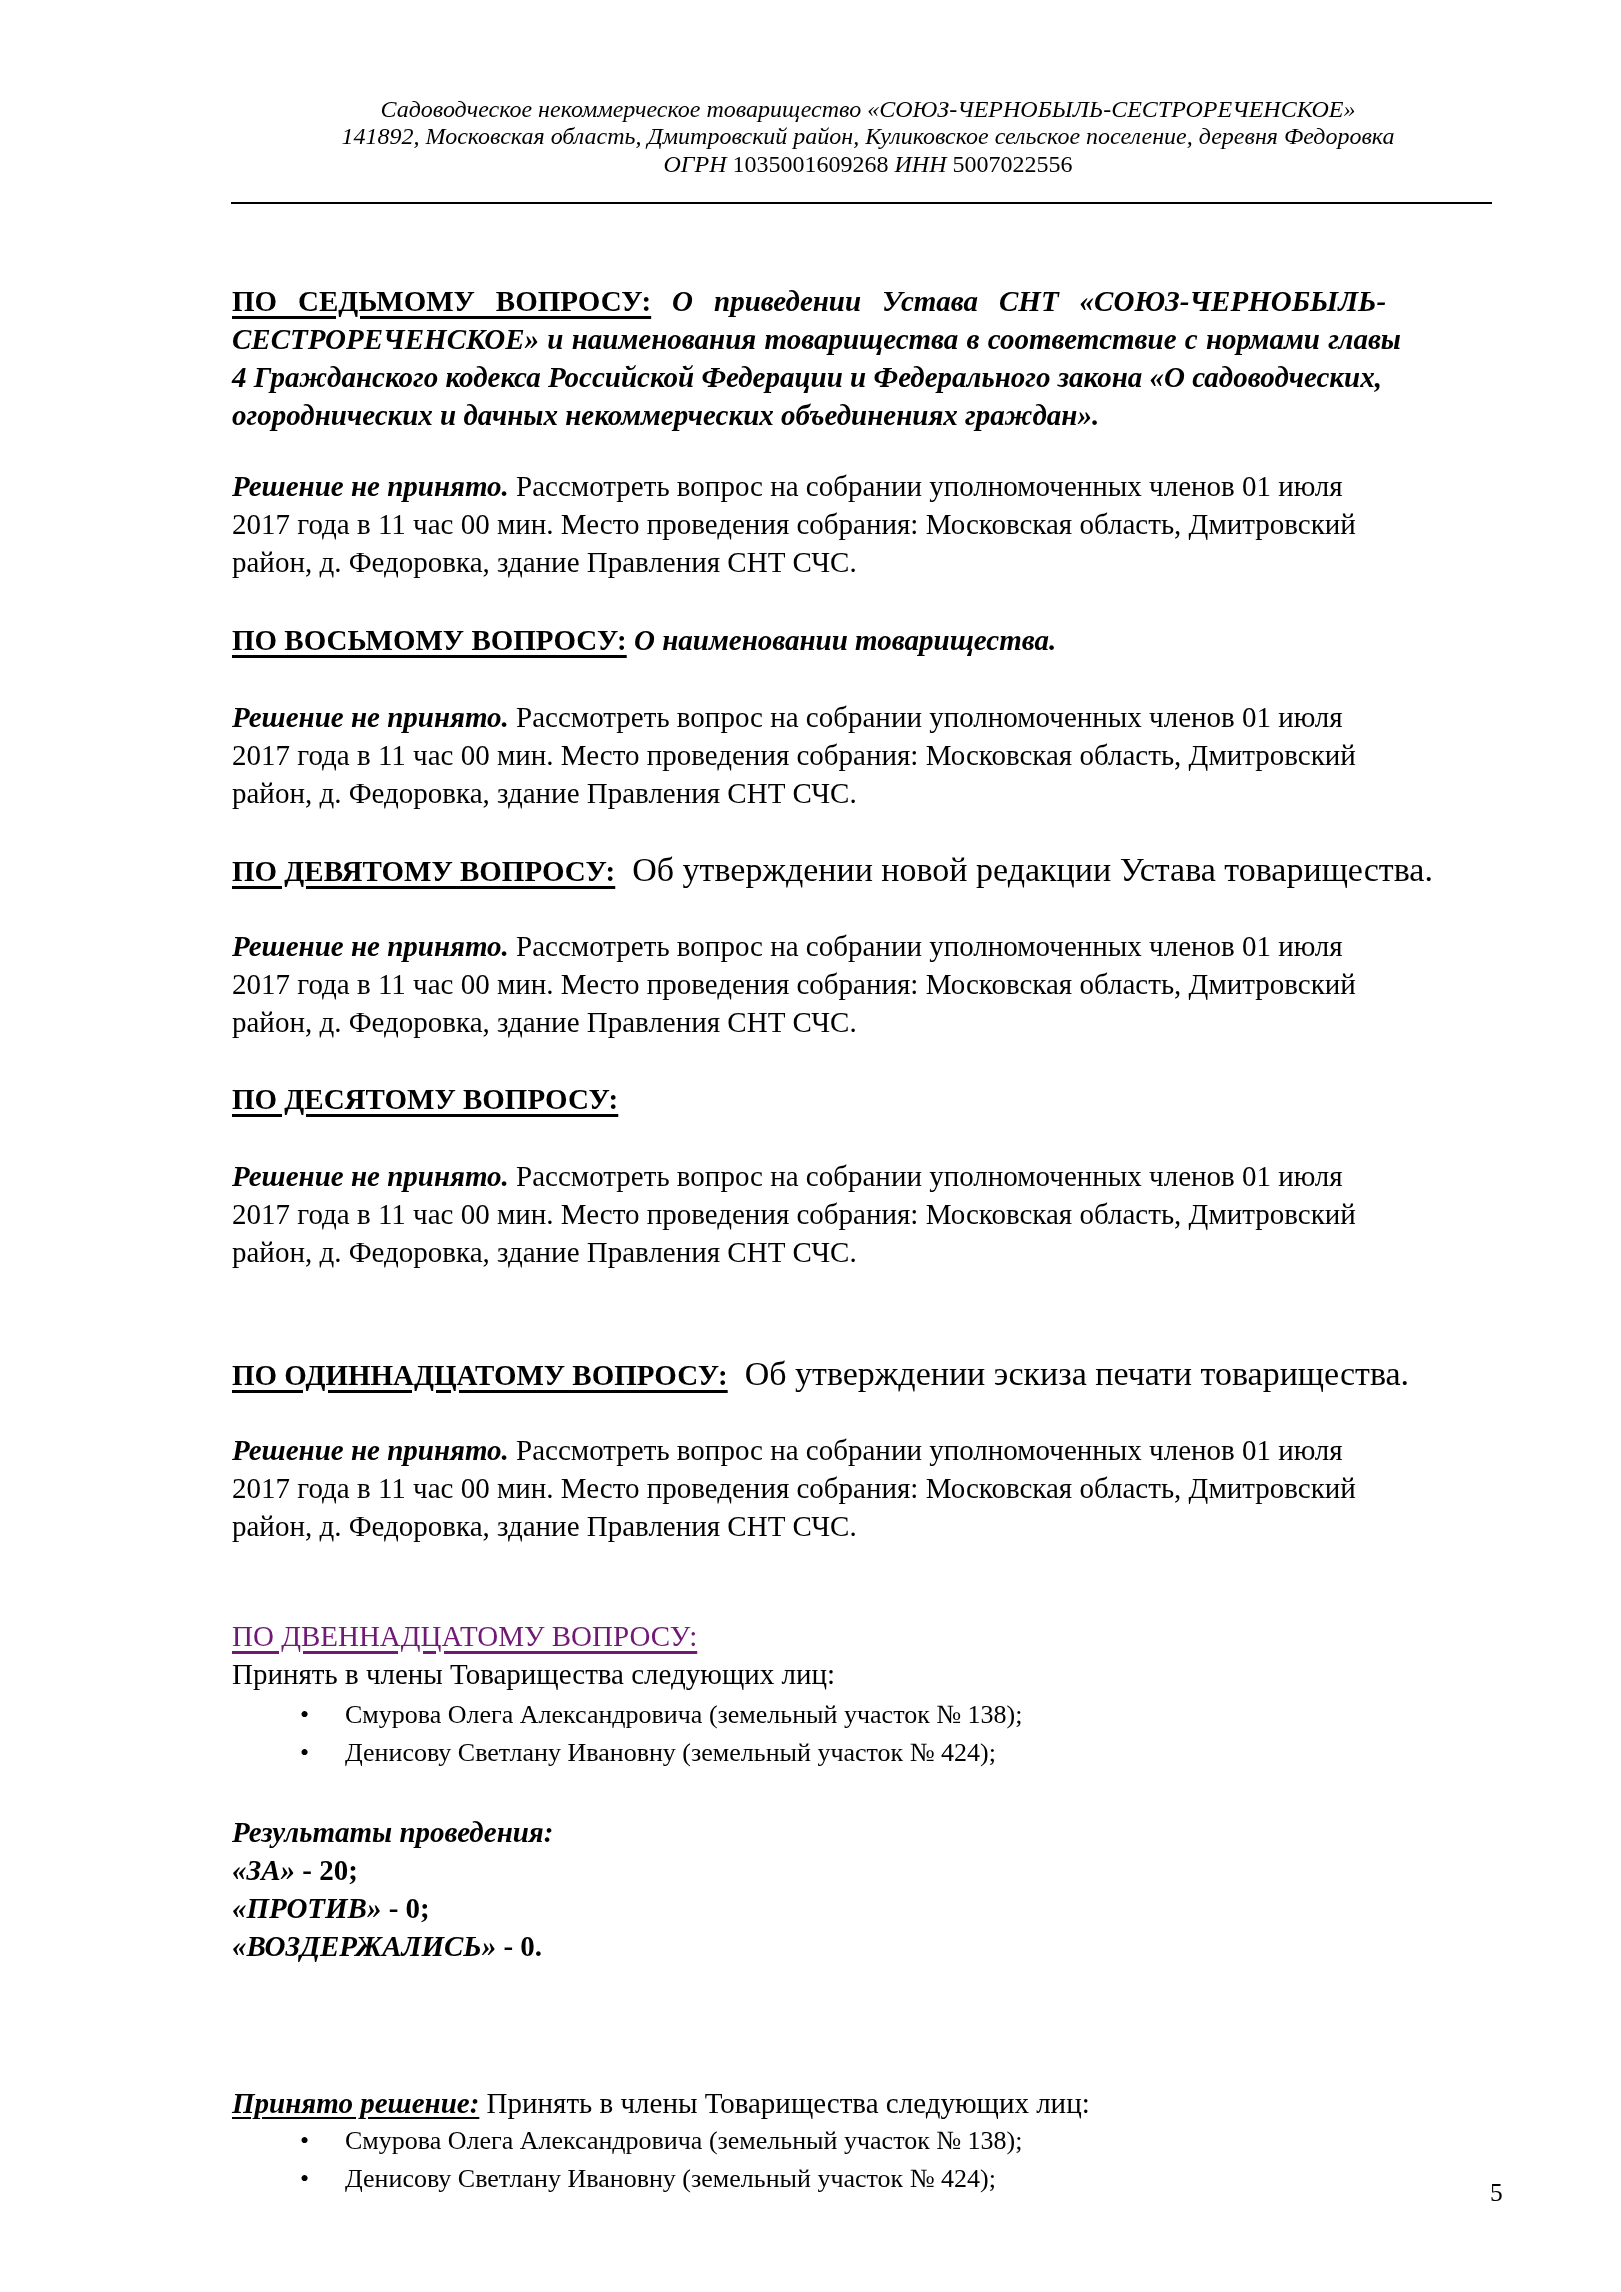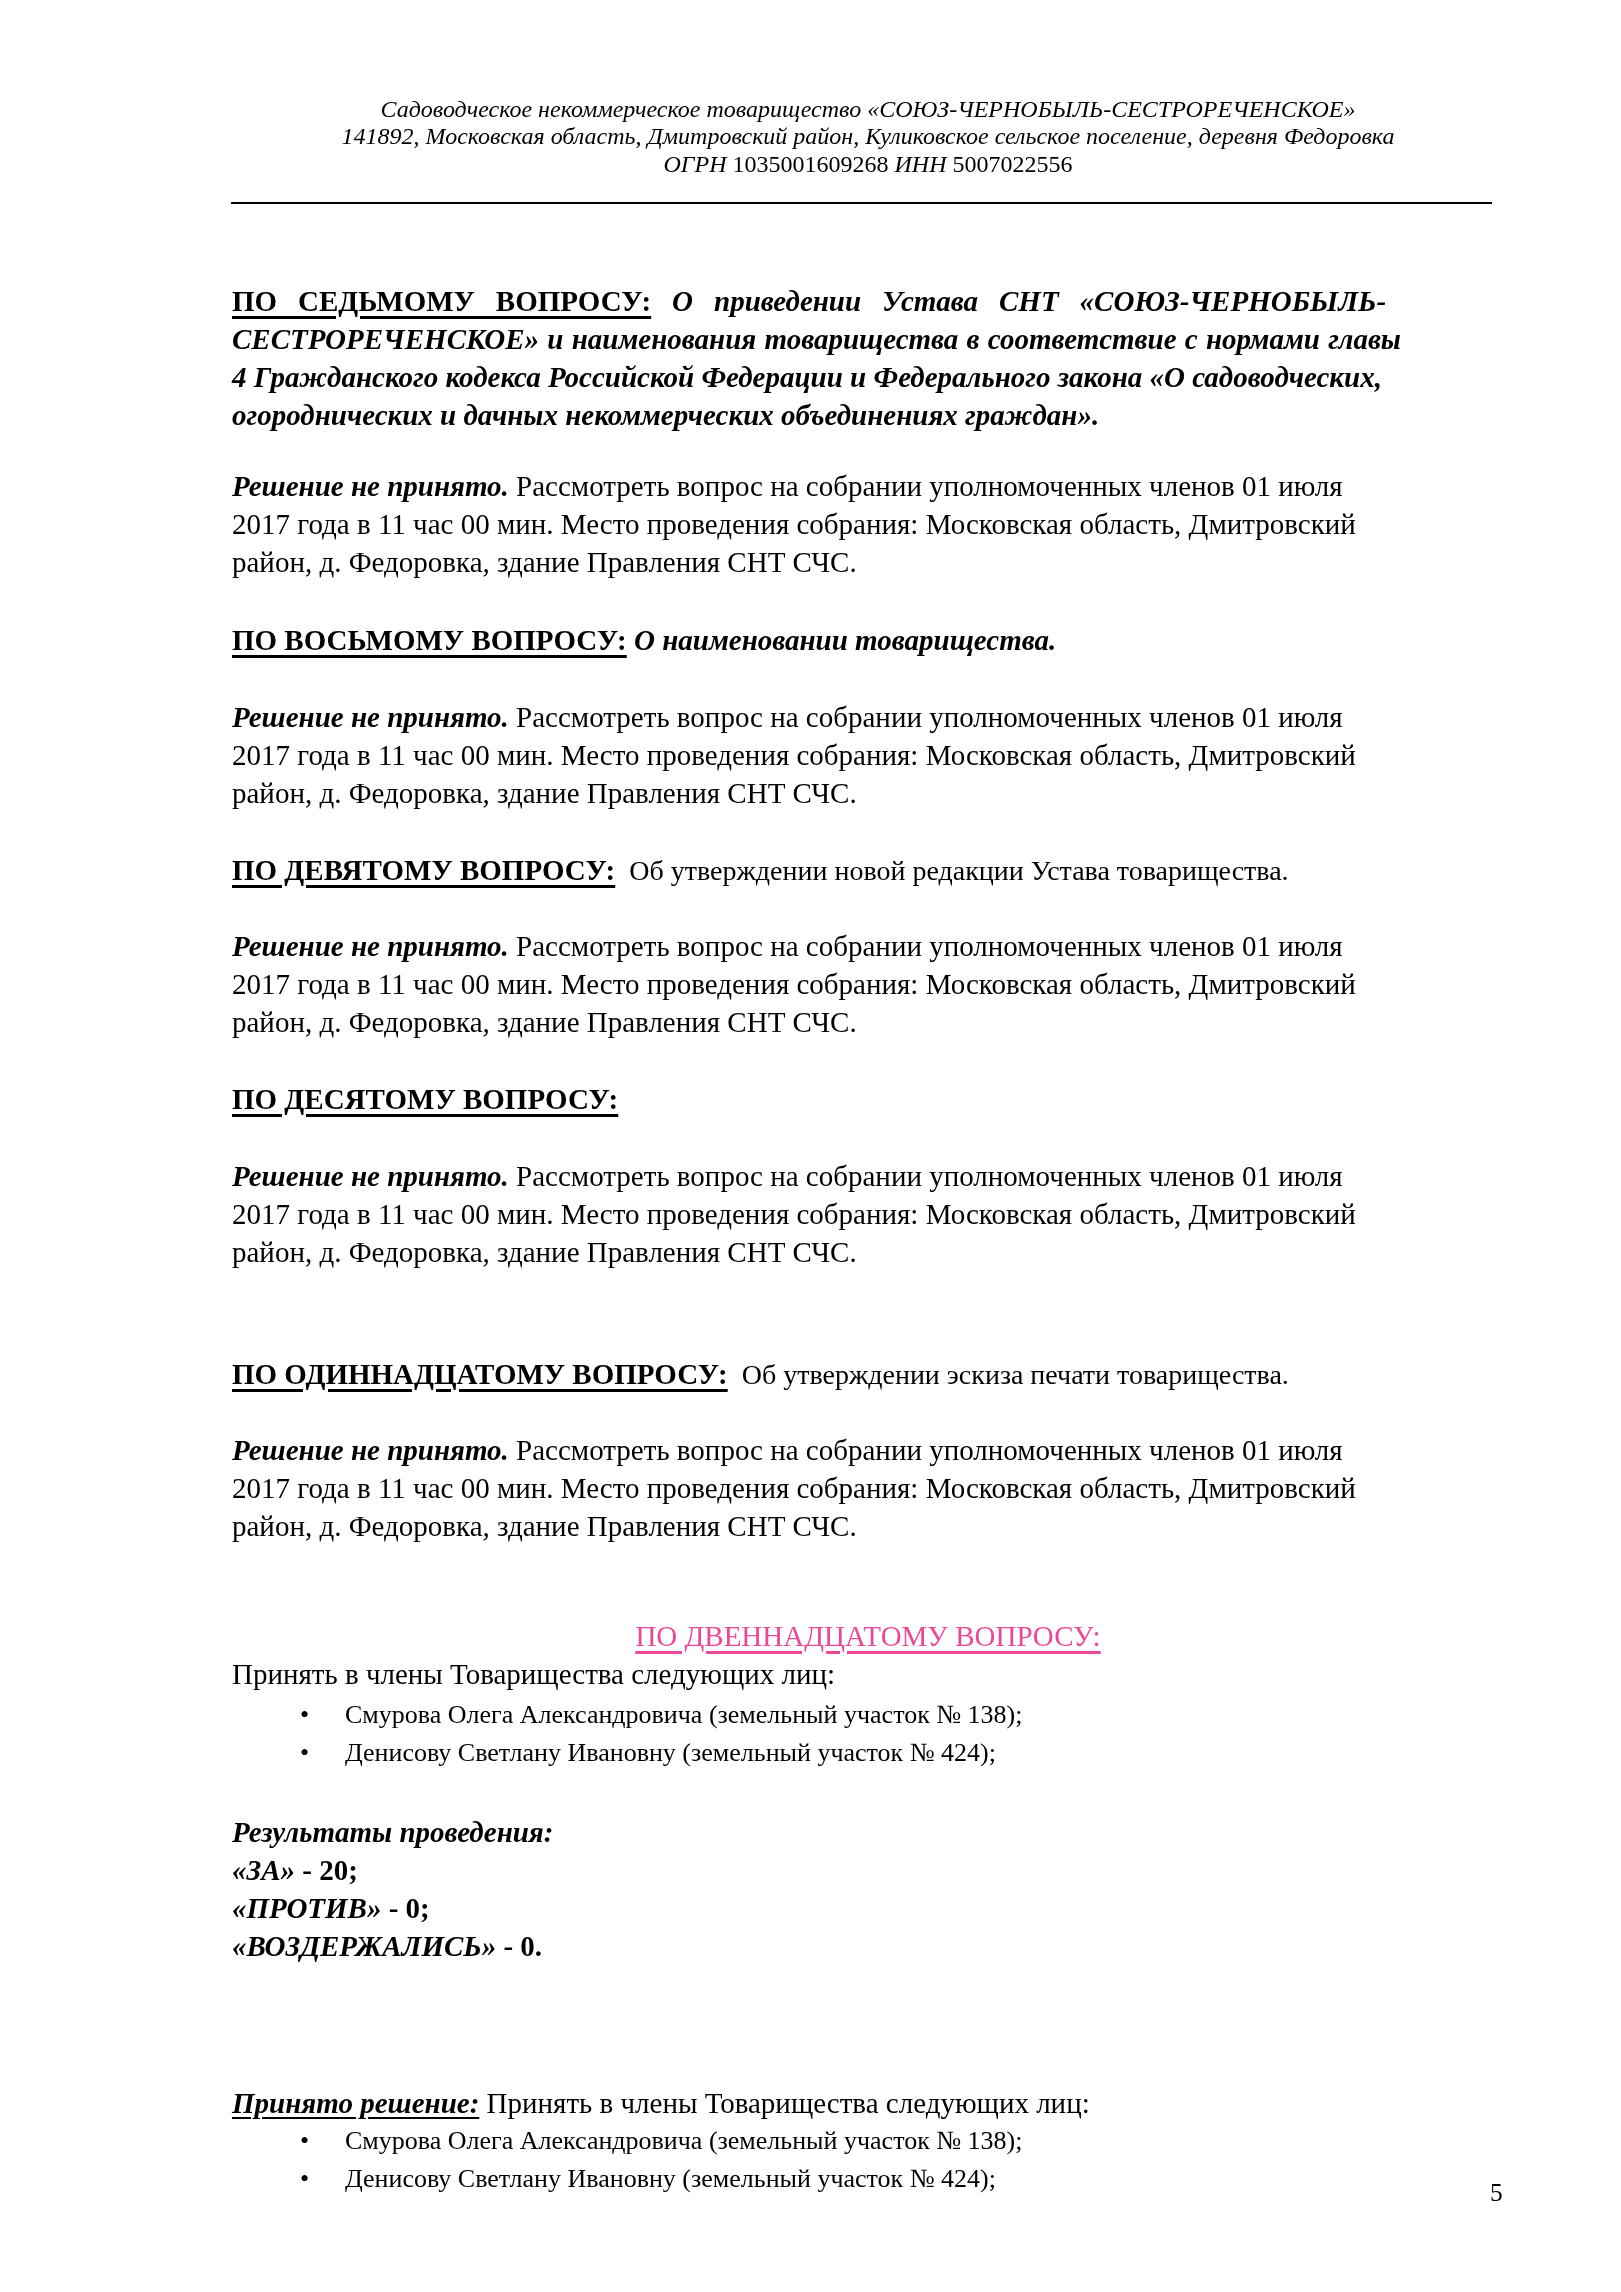--- a/index.html
+++ b/index.html
@@ -6,23 +6,23 @@
   body { width:1621px; height:2293px; position:relative; overflow:hidden;
          font-family:"Liberation Serif","DejaVu Serif",serif; color:#000; }
   .abs { position:absolute; }
   .hdr { left:232px; width:1272px; text-align:center; font-size:24px; line-height:27.4px; font-style:italic; }
   .hdr .reg { font-style:normal; }
   .rule { left:231px; width:1261px; top:202px; height:2px; background:#000; }
   .p { left:232px; width:1272px; font-size:29px; line-height:38px; }
   .just { text-align:justify; text-align-last:left; }
   .q-head { font-weight:bold; text-decoration:underline; text-decoration-thickness:2.9px; text-underline-offset:4.9px; }
   .q-sub-bi { font-weight:bold; font-style:italic; }
-  .q-sub-reg { font-weight:normal; font-size:28px; }
+  .q-sub-reg { font-weight:normal; font-size:34px; }
   .dec-bold { font-weight:bold;font-style:italic; }
-  .q12-head { text-decoration:underline; text-decoration-thickness:2.9px; text-underline-offset:4.9px; color:#ec4899;text-align:center; }
+  .q12-head { text-decoration:underline; text-decoration-thickness:2.9px; text-underline-offset:4.9px; color:#701a75; }
   .bullet-row { left:284px; font-size:26px; line-height:38px;margin-left:16px; }
   .bullet-row .dot { display:inline-block; width:45px; }
   .bi { font-weight:bold; font-style:italic; }
   .acc-label { font-style:italic; font-weight:bold; text-decoration:underline; text-decoration-thickness:2px; text-underline-offset:3.9px; }
   .pagenum { left:1490px; top:2178px; font-size:25.5px; }
 </style>
 </head>
 <body>
 
 <div class="abs hdr" style="top:96px;">Садоводческое некоммерческое товарищество «СОЮЗ-ЧЕРНОБЫЛЬ-СЕСТРОРЕЧЕНСКОЕ»</div>

